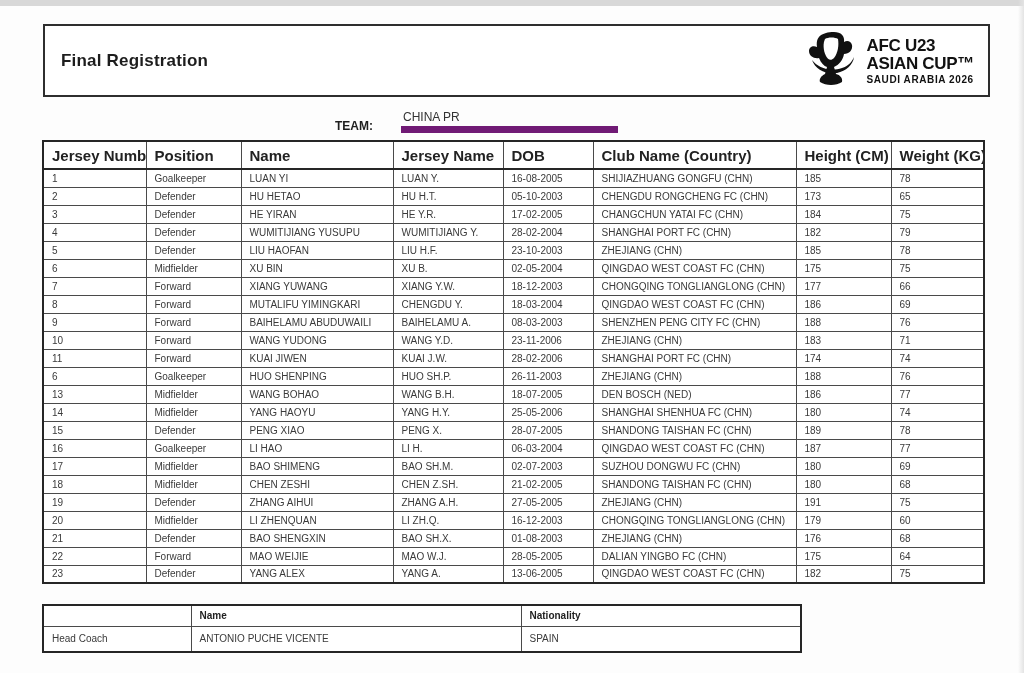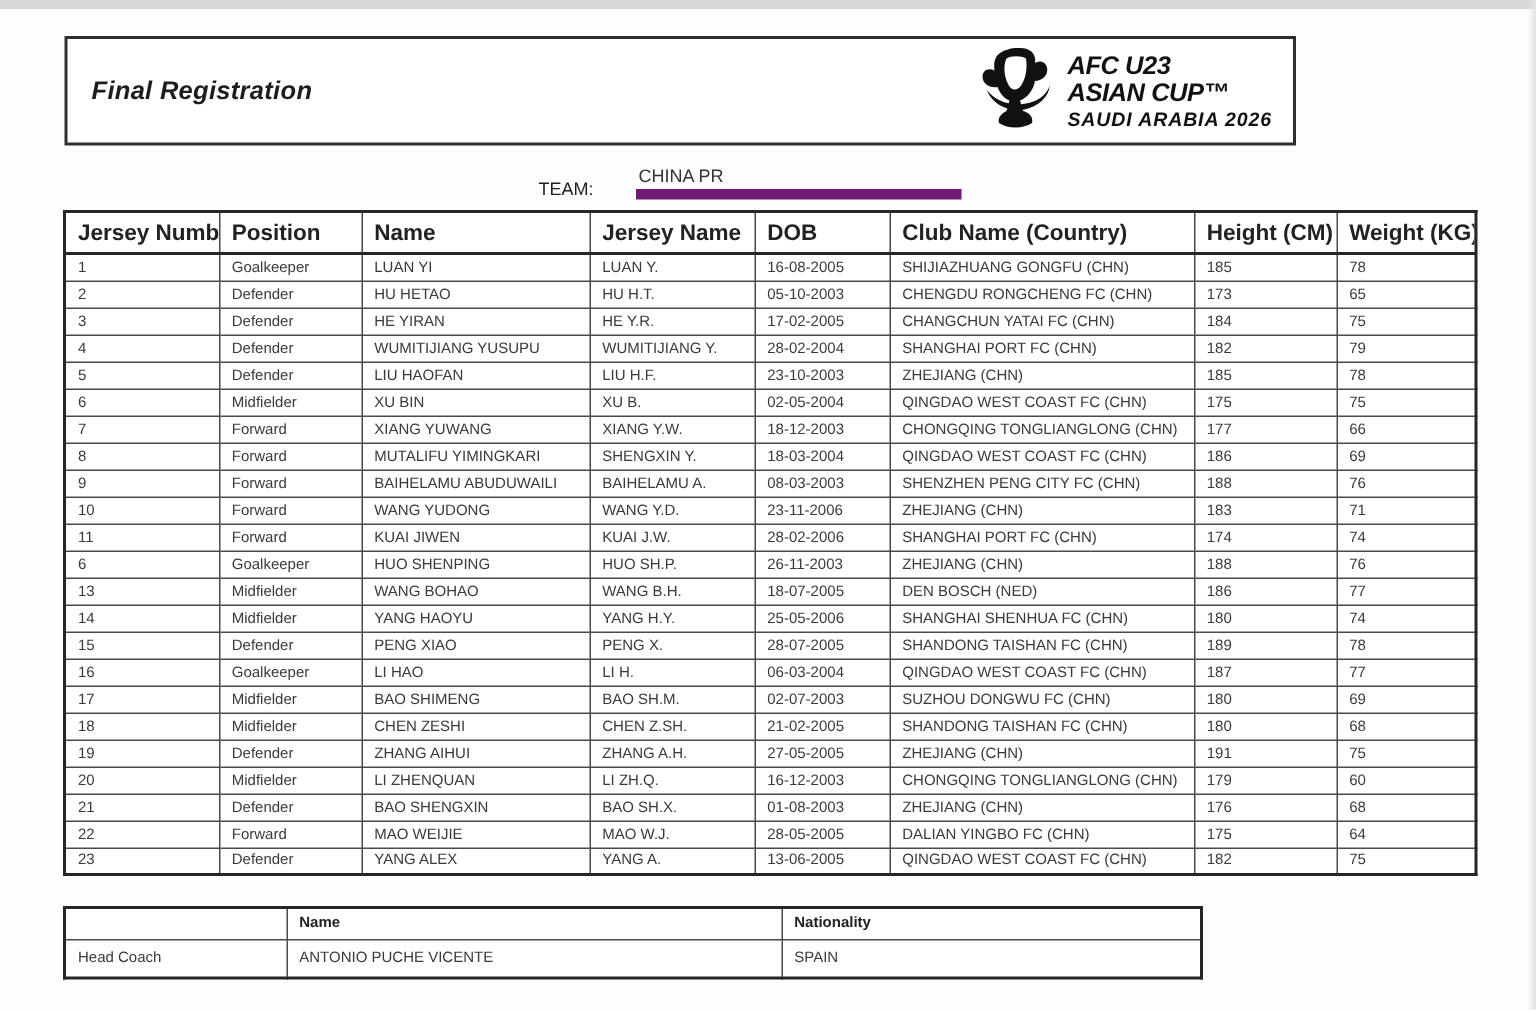--- a/index.html
+++ b/index.html
@@ -7,35 +7,35 @@
     width:1024px;height:673px;overflow:hidden;background:#ffffff;
     font-family:"Liberation Sans","DejaVu Sans",sans-serif;
     color:#2f2f2f;position:relative;
   }
   .page{position:absolute;inset:0;background:#fdfdfd;}
   .top-strip{position:absolute;left:0;top:0;width:1024px;height:6px;background:#d8d8d8;}
   .right-edge{position:absolute;right:0;top:0;width:6px;height:673px;background:linear-gradient(to left,#e3e3e3,rgba(255,255,255,0));}
 
   
   .header-box{
-    position:absolute;left:43px;top:24px;width:821px;height:73px;
+    position:absolute;left:43px;top:24px;width:947px;height:73px;
     border:2px solid #2e2e2e;background:#fff;box-sizing:border-box;
-    display:flex;align-items:center;justify-content:space-between;font-style:italic;
+    display:flex;align-items:center;justify-content:space-between;
   }
   .doc-title{font-size:17px;font-weight:bold;letter-spacing:.2px;color:#1d1d1d;padding-left:16px;}
   .logo{display:flex;align-items:center;gap:8px;padding-right:14px;}
   .logo svg{display:block;}
   .logo-text{display:flex;flex-direction:column;line-height:1;color:#111;}
   .logo-l1,.logo-l2{font-size:17px;font-weight:800;letter-spacing:-0.3px;}
   .logo-l2{margin-top:1px;}
-  .logo-l3{font-size:13px;font-weight:800;letter-spacing:.6px;margin-top:3px;}
+  .logo-l3{font-size:10px;font-weight:800;letter-spacing:.6px;margin-top:3px;}
 
   
   .team-line{position:absolute;left:335px;top:110px;display:flex;align-items:flex-end;}
-  .team-label{font-size:12px;font-weight:normal;color:#1f1f1f;margin-left:24px;}
+  .team-label{font-size:12px;font-weight:bold;color:#1f1f1f;}
   .team-value{
     display:inline-block;margin-left:28px;width:215px;font-size:12px;color:#333;
     border-bottom:7px solid #701a75;padding-bottom:2px;padding-left:2px;
   }
 
   
   table{border-collapse:collapse;table-layout:fixed;background:#fff;}
   th,td{
     border:1px solid #4a4a4a;box-sizing:border-box;
     text-align:left;padding:0 0 0 8px;overflow:hidden;white-space:nowrap;
@@ -175,21 +175,21 @@
           <td>XIANG Y.W.</td>
           <td>18-12-2003</td>
           <td>CHONGQING TONGLIANGLONG (CHN)</td>
           <td>177</td>
           <td>66</td>
         </tr>
         <tr>
           <td>8</td>
           <td>Forward</td>
           <td>MUTALIFU YIMINGKARI</td>
-          <td>SHENGXIN Y.</td>
+          <td>CHENGDU Y.</td>
           <td>18-03-2004</td>
           <td>QINGDAO WEST COAST FC (CHN)</td>
           <td>186</td>
           <td>69</td>
         </tr>
         <tr>
           <td>9</td>
           <td>Forward</td>
           <td>BAIHELAMU ABUDUWAILI</td>
           <td>BAIHELAMU A.</td>

